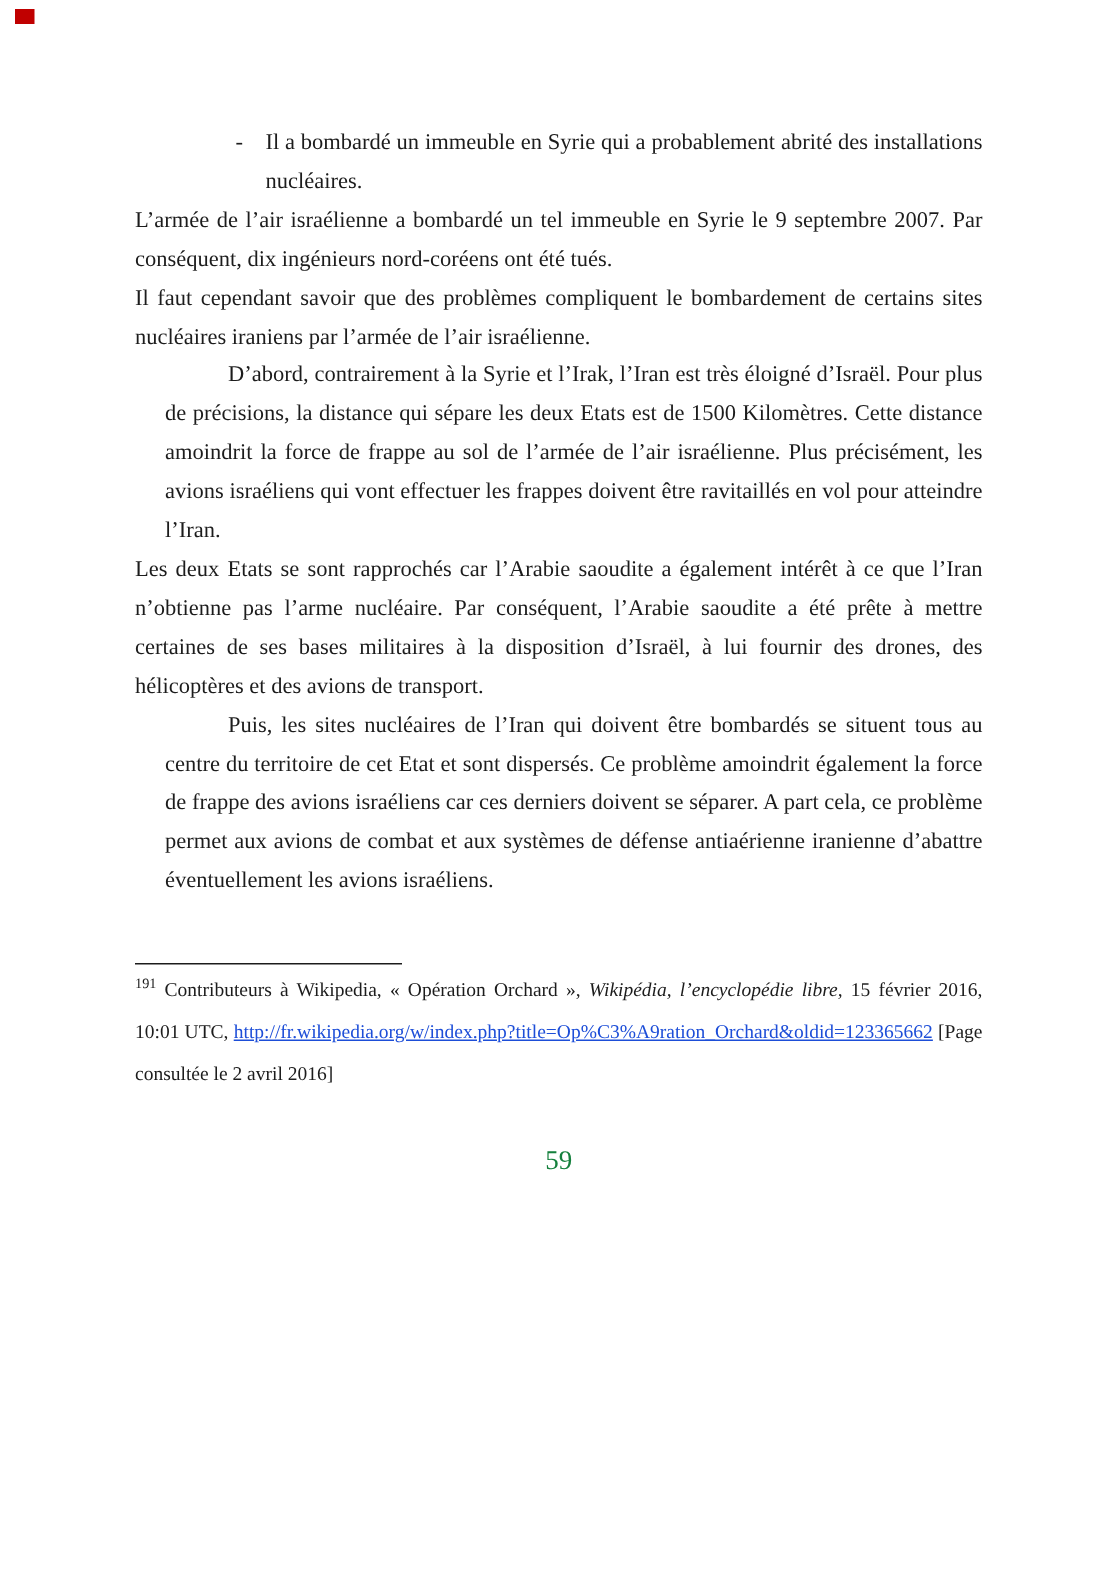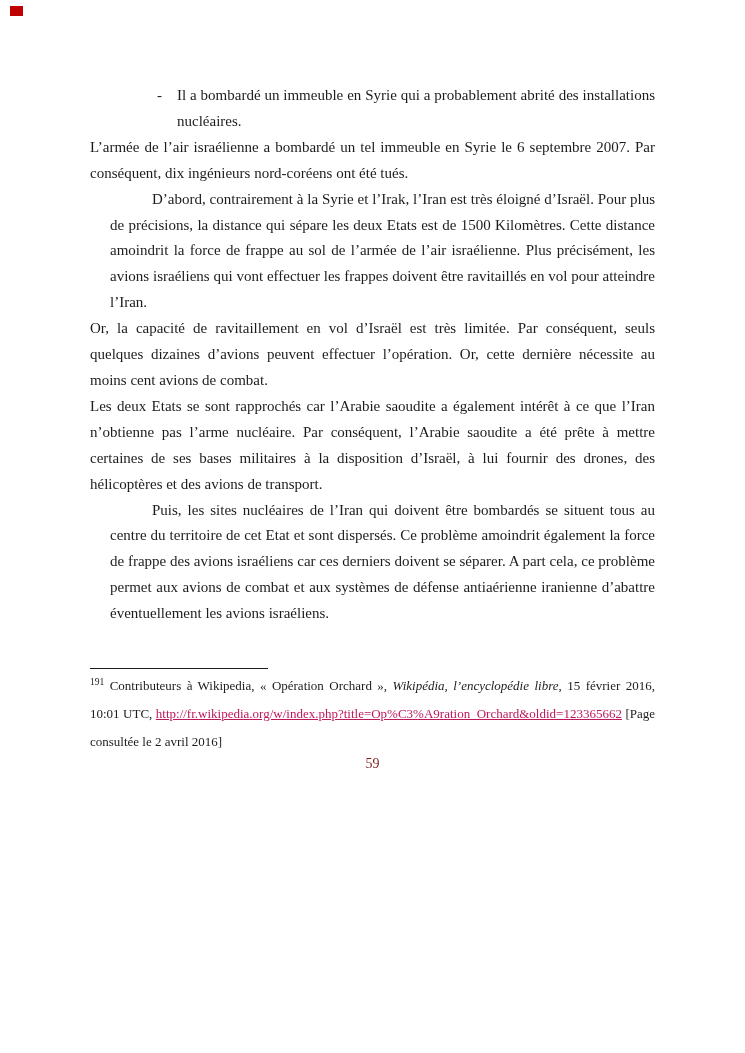--- a/index.html
+++ b/index.html
@@ -61,53 +61,54 @@
   }
   .footnote {
     margin: 3px 0 0 0;
     font-size: 13px;
     line-height: 28px;
     text-align: justify;
   }
   .footnote sup.note-ref { font-size: 9.5px; }
   .footnote .italic { font-style: italic; margin-top: 18px; }
   .footnote a.note-link {
-    color: #be185d;
+    color: #1d4ed8;
     text-decoration: underline;
     cursor: pointer;
     word-break: break-all;
   }
   .page-number {
+    margin-top: 33px;
     text-align: center;
-    font-size: 14px;
-    color: #7f1d1d;
+    font-size: 18px;
+    color: #15803d;
   }
 </style>
 </head>
 <body>
 
 <div class="page">
 
   <div class="corner-marker"></div>
 
   <div class="body-text">
 
     <p class="bullet">
       <span class="bullet-dash">-</span>
       <span>Il a bombardé un immeuble en Syrie qui a probablement abrité des installations nucléaires.</span>
     </p>
 
-    <p>L’armée de l’air israélienne a bombardé un tel immeuble en Syrie le 6 septembre 2007. Par conséquent, dix ingénieurs nord-coréens ont été tués.</p>
+    <p>L’armée de l’air israélienne a bombardé un tel immeuble en Syrie le 9 septembre 2007. Par conséquent, dix ingénieurs nord-coréens ont été tués.</p>
 
 
 
+    <p>Il faut cependant savoir que des problèmes compliquent le bombardement de certains sites nucléaires iraniens par l’armée de l’air israélienne.</p>
 
     <p class="first-indent">D’abord, contrairement à la Syrie et l’Irak, l’Iran est très éloigné d’Israël. Pour plus de précisions, la distance qui sépare les deux Etats est de 1500 Kilomètres. Cette distance amoindrit la force de frappe au sol de l’armée de l’air israélienne. Plus précisément, les avions israéliens qui vont effectuer les frappes doivent être ravitaillés en vol pour atteindre l’Iran.</p>
 
-    <p>Or, la capacité de ravitaillement en vol d’Israël est très limitée. Par conséquent, seuls quelques dizaines d’avions peuvent effectuer l’opération. Or, cette dernière nécessite au moins cent avions de combat.</p>
 
 
     <p>Les deux Etats se sont rapprochés car l’Arabie saoudite a également intérêt à ce que l’Iran n’obtienne pas l’arme nucléaire. Par conséquent, l’Arabie saoudite a été prête à mettre certaines de ses bases militaires à la disposition d’Israël, à lui fournir des drones, des hélicoptères et des avions de transport.</p>
 
     <p class="first-indent">Puis, les sites nucléaires de l’Iran qui doivent être bombardés se situent tous au centre du territoire de cet Etat et sont dispersés. Ce problème amoindrit également la force de frappe des avions israéliens car ces derniers doivent se séparer. A part cela, ce problème permet aux avions de combat et aux systèmes de défense antiaérienne iranienne d’abattre éventuellement les avions israéliens.</p>
 
   </div>
 
   <div class="footnote-area">
     <div class="footnote-rule"></div>

